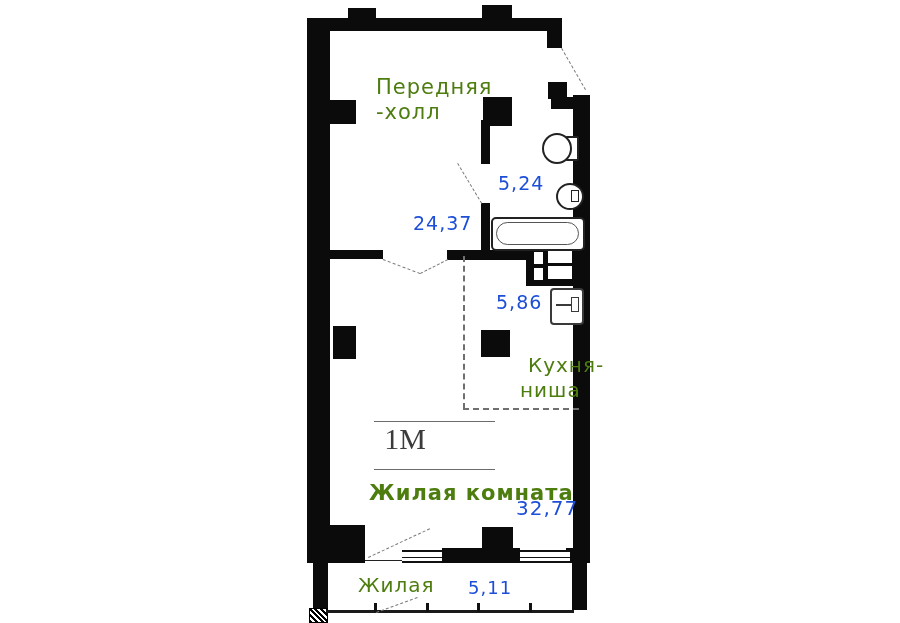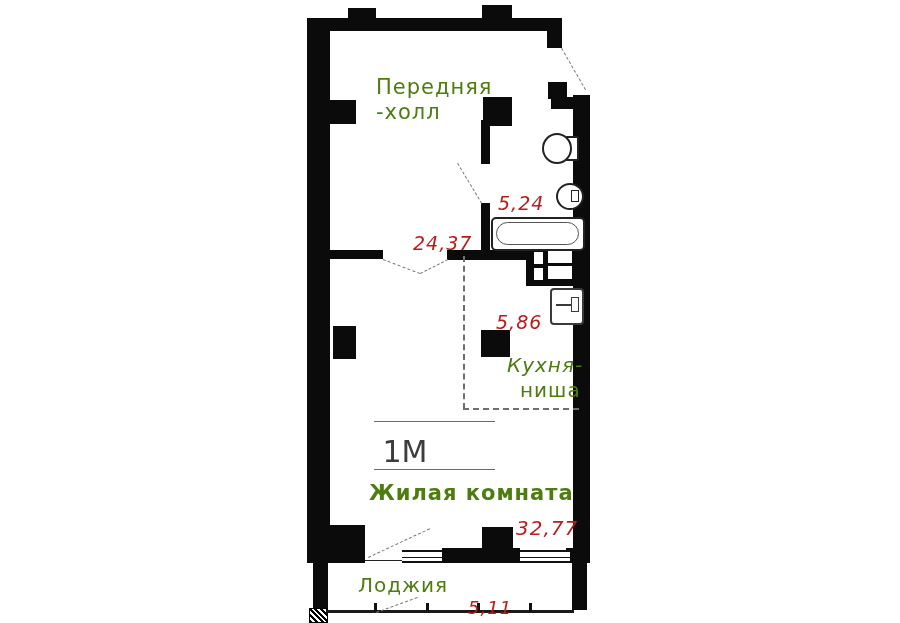--- a/index.html
+++ b/index.html
@@ -5,27 +5,27 @@
   html,body{margin:0;padding:0;background:#fff;}
   #canvas{position:relative;width:900px;height:623px;background:#ffffff;overflow:hidden;
           font-family:"DejaVu Sans","Liberation Sans",sans-serif;}
   .wall{position:absolute;background:#0b0b0b;}
   .cell{position:absolute;background:#ffffff;}
   .dashv{position:absolute;width:0;border-left:2px dashed #6f6f6f;}
   .dashh{position:absolute;height:0;border-top:2px dashed #6f6f6f;}
   .dline{position:absolute;height:0;border-top:1.6px dashed #7a7a7a;transform-origin:0 0;}
   .fix{position:absolute;background:#fff;border:2px solid #222;}
   .roomname{position:absolute;color:#4d7c0f;font-size:20px;letter-spacing:1px;white-space:nowrap;}
-  .area{position:absolute;color:#b91c1c;font-size:19px;font-style:italic;letter-spacing:1px;white-space:nowrap;margin-top:20px;}
+  .area{position:absolute;color:#1d4ed8;font-size:19px;letter-spacing:1px;white-space:nowrap;}
   .window{position:absolute;height:9px;background:#fff;border-top:2px solid #111;border-bottom:2px solid #111;}
   .window::after{content:"";position:absolute;left:0;right:0;top:50%;border-top:1px solid #111;}
   .tick{position:absolute;width:3px;height:9px;background:#111;}
   #apt-table{position:absolute;left:374px;top:421px;width:121px;height:47px;
              border-top:1.5px solid #6b6b6b;border-bottom:1.5px solid #6b6b6b;
-             display:flex;align-items:flex-end;}
+             display:flex;align-items:flex-start;font-family:Liberation Serif, serif;}
   #apt-table .c1{width:62px;text-align:center;font-size:30px;color:#3c3c3c;}
   #apt-table .c2{flex:1;text-align:center;font-size:25px;color:#3c3c3c;border-left:1.5px solid #8a8a8a;
                  height:100%;display:flex;align-items:center;justify-content:center;}
   .hatch{position:absolute;background:repeating-linear-gradient(45deg,#000 0 2px,#fff 2px 4px);border:1px solid #000;}
 </style>
 </head>
 <body>
 
 <div id="canvas">
 
@@ -90,24 +90,24 @@
 
   <div style="position:absolute;left:550px;top:288px;width:30px;height:33px;border:2px solid #3a3a3a;border-radius:4px;background:#fff;"></div>
   <div style="position:absolute;left:556px;top:304px;width:20px;height:2px;background:#3a3a3a;"></div>
   <div style="position:absolute;left:571px;top:297px;width:6px;height:13px;border:1.5px solid #3a3a3a;background:#fff;"></div>
 
   <div class="roomname" style="left:376px;top:75px;font-size:21px;">Передняя</div>
   <div class="roomname" style="left:376px;top:100px;font-size:21px;text-align:center;">-холл</div>
   <div class="area" style="left:413px;top:212px;">24,37</div>
   <div class="area" style="left:498px;top:172px;">5,24</div>
   <div class="area" style="left:496px;top:291px;">5,86</div>
-  <div class="roomname" style="left:507px;top:353px;font-style:italic;">Кухня-</div>
+  <div class="roomname" style="left:528px;top:353px;">Кухня-</div>
   <div class="roomname" style="left:520px;top:378px;">ниша</div>
   <div class="roomname" style="left:369px;top:481px;font-size:21px;font-weight:bold;">Жилая комната</div>
   <div class="area" style="left:516px;top:496px;font-size:20px;">32,77</div>
-  <div class="roomname" style="left:358px;top:573px;">Лоджия</div>
+  <div class="roomname" style="left:358px;top:573px;">Жилая</div>
   <div class="area" style="left:468px;top:577px;font-size:18px;">5,11</div>
 
   <div id="apt-table">
     <div class="c1">1М</div>
   </div>
 
 </div>
 
 </body></html>

